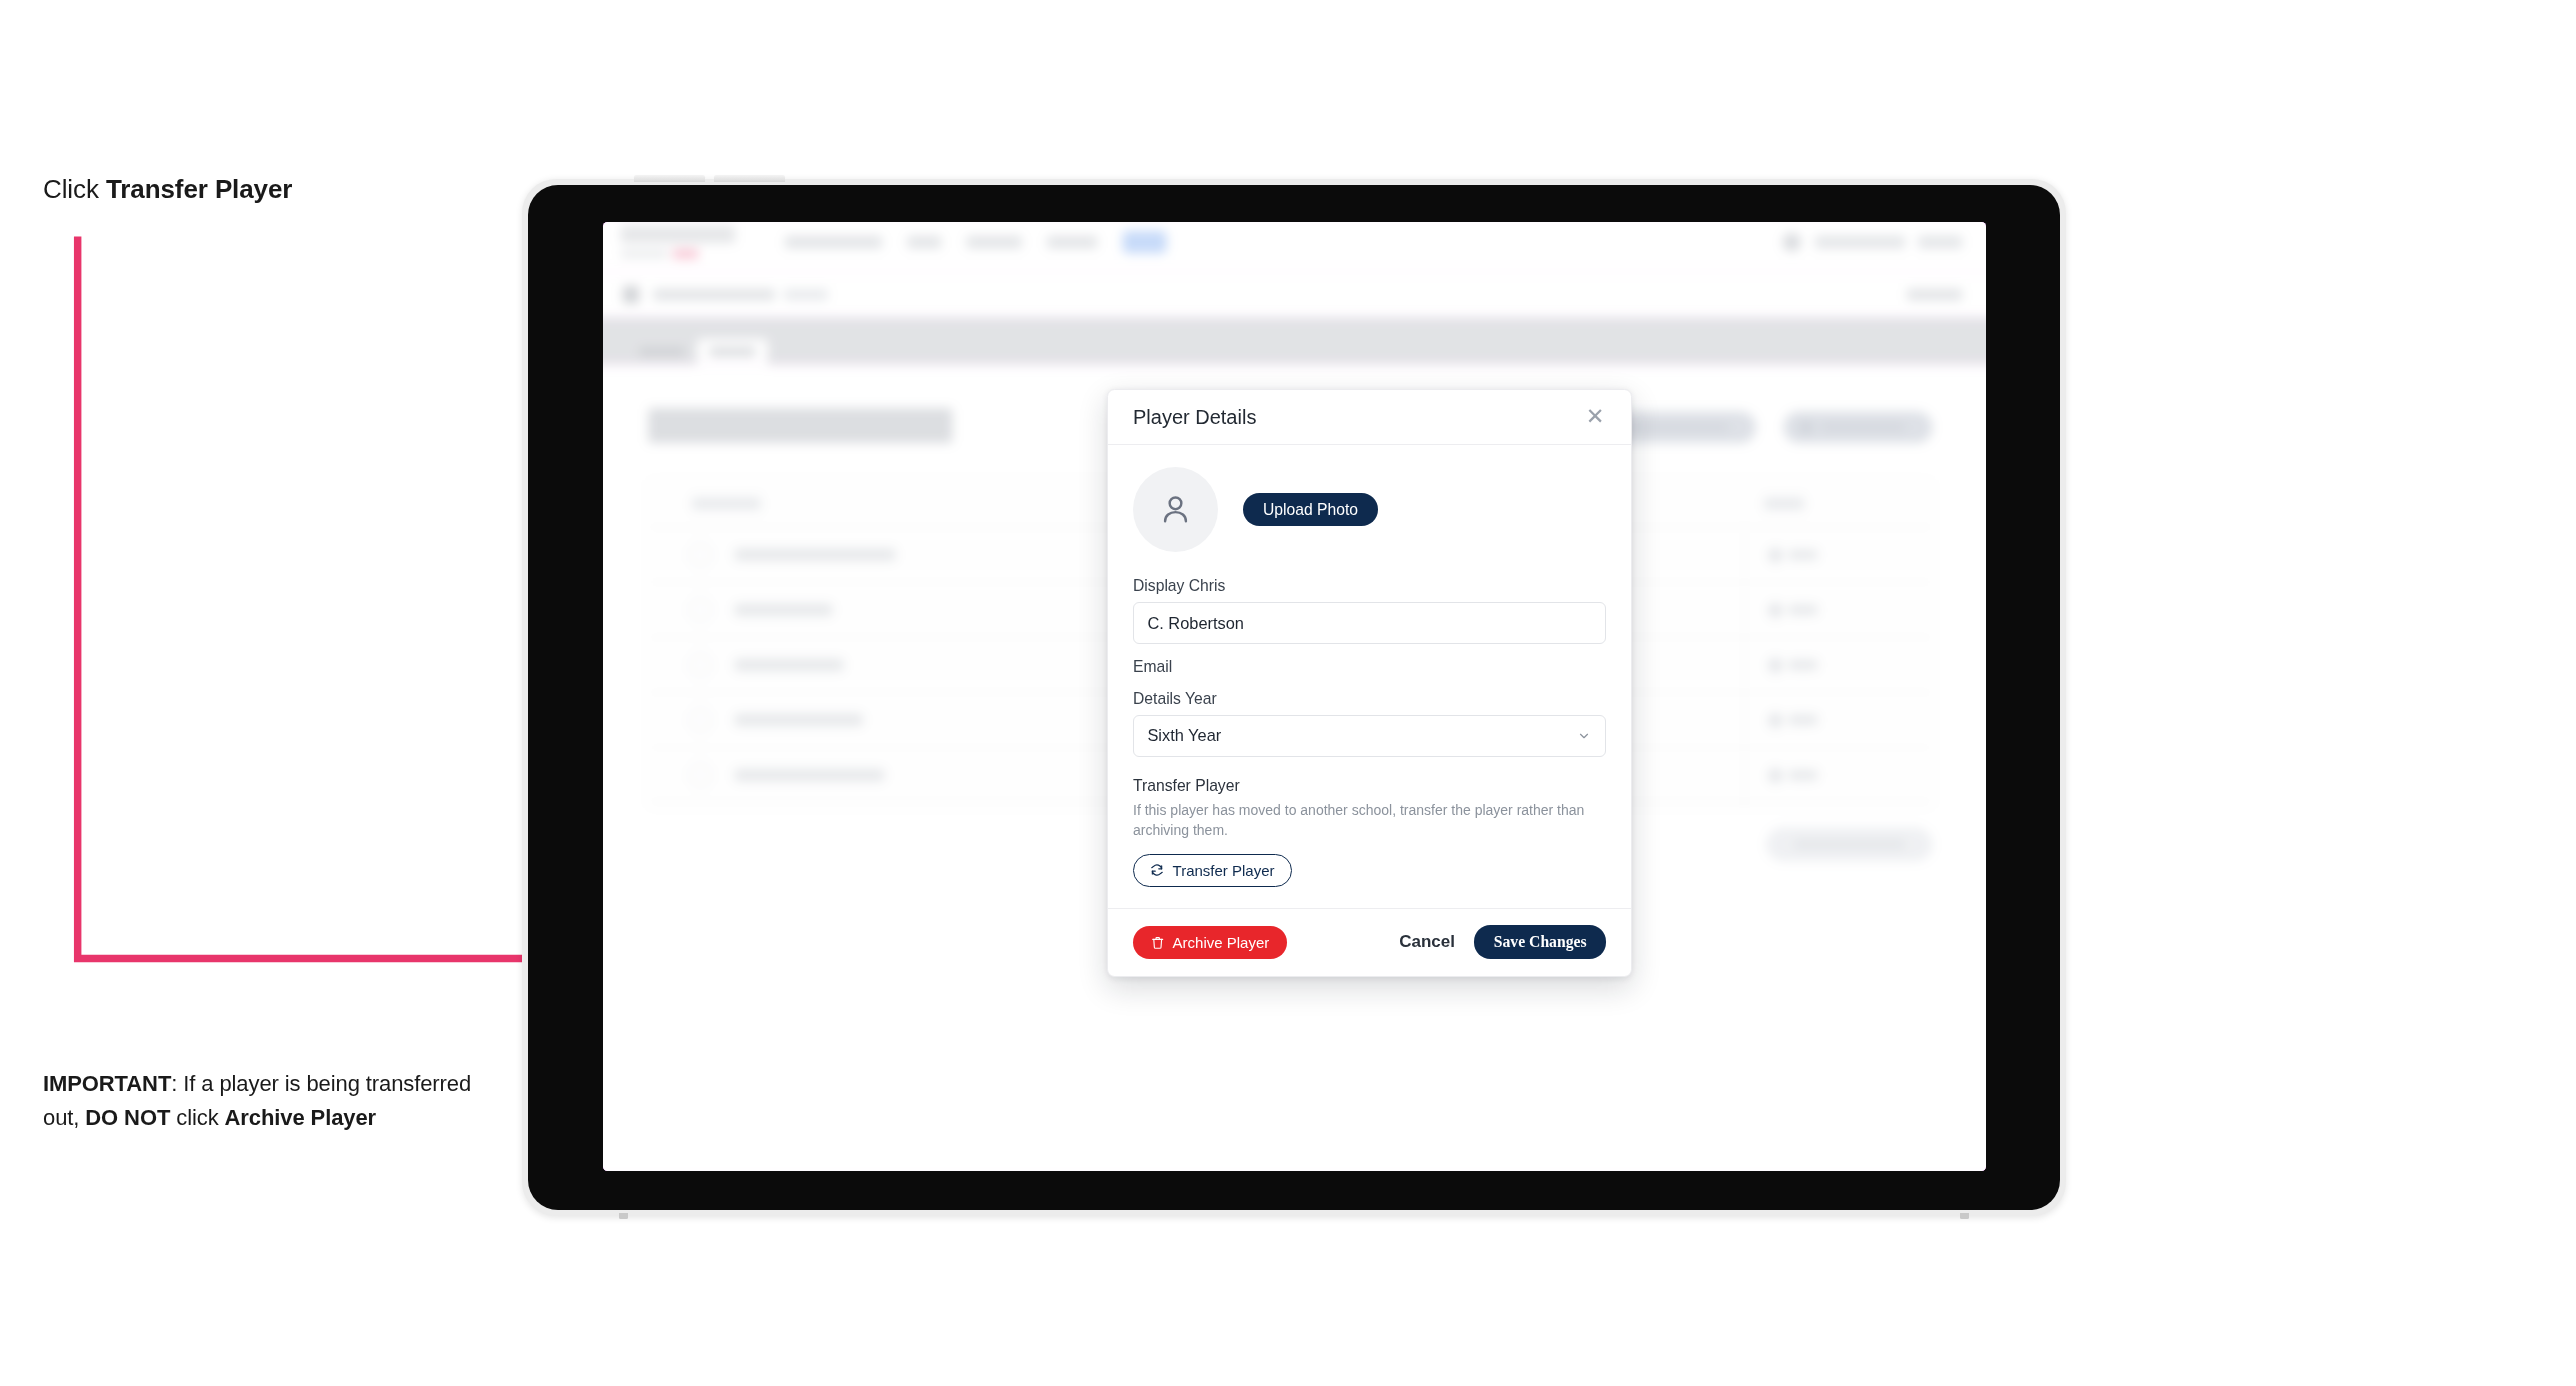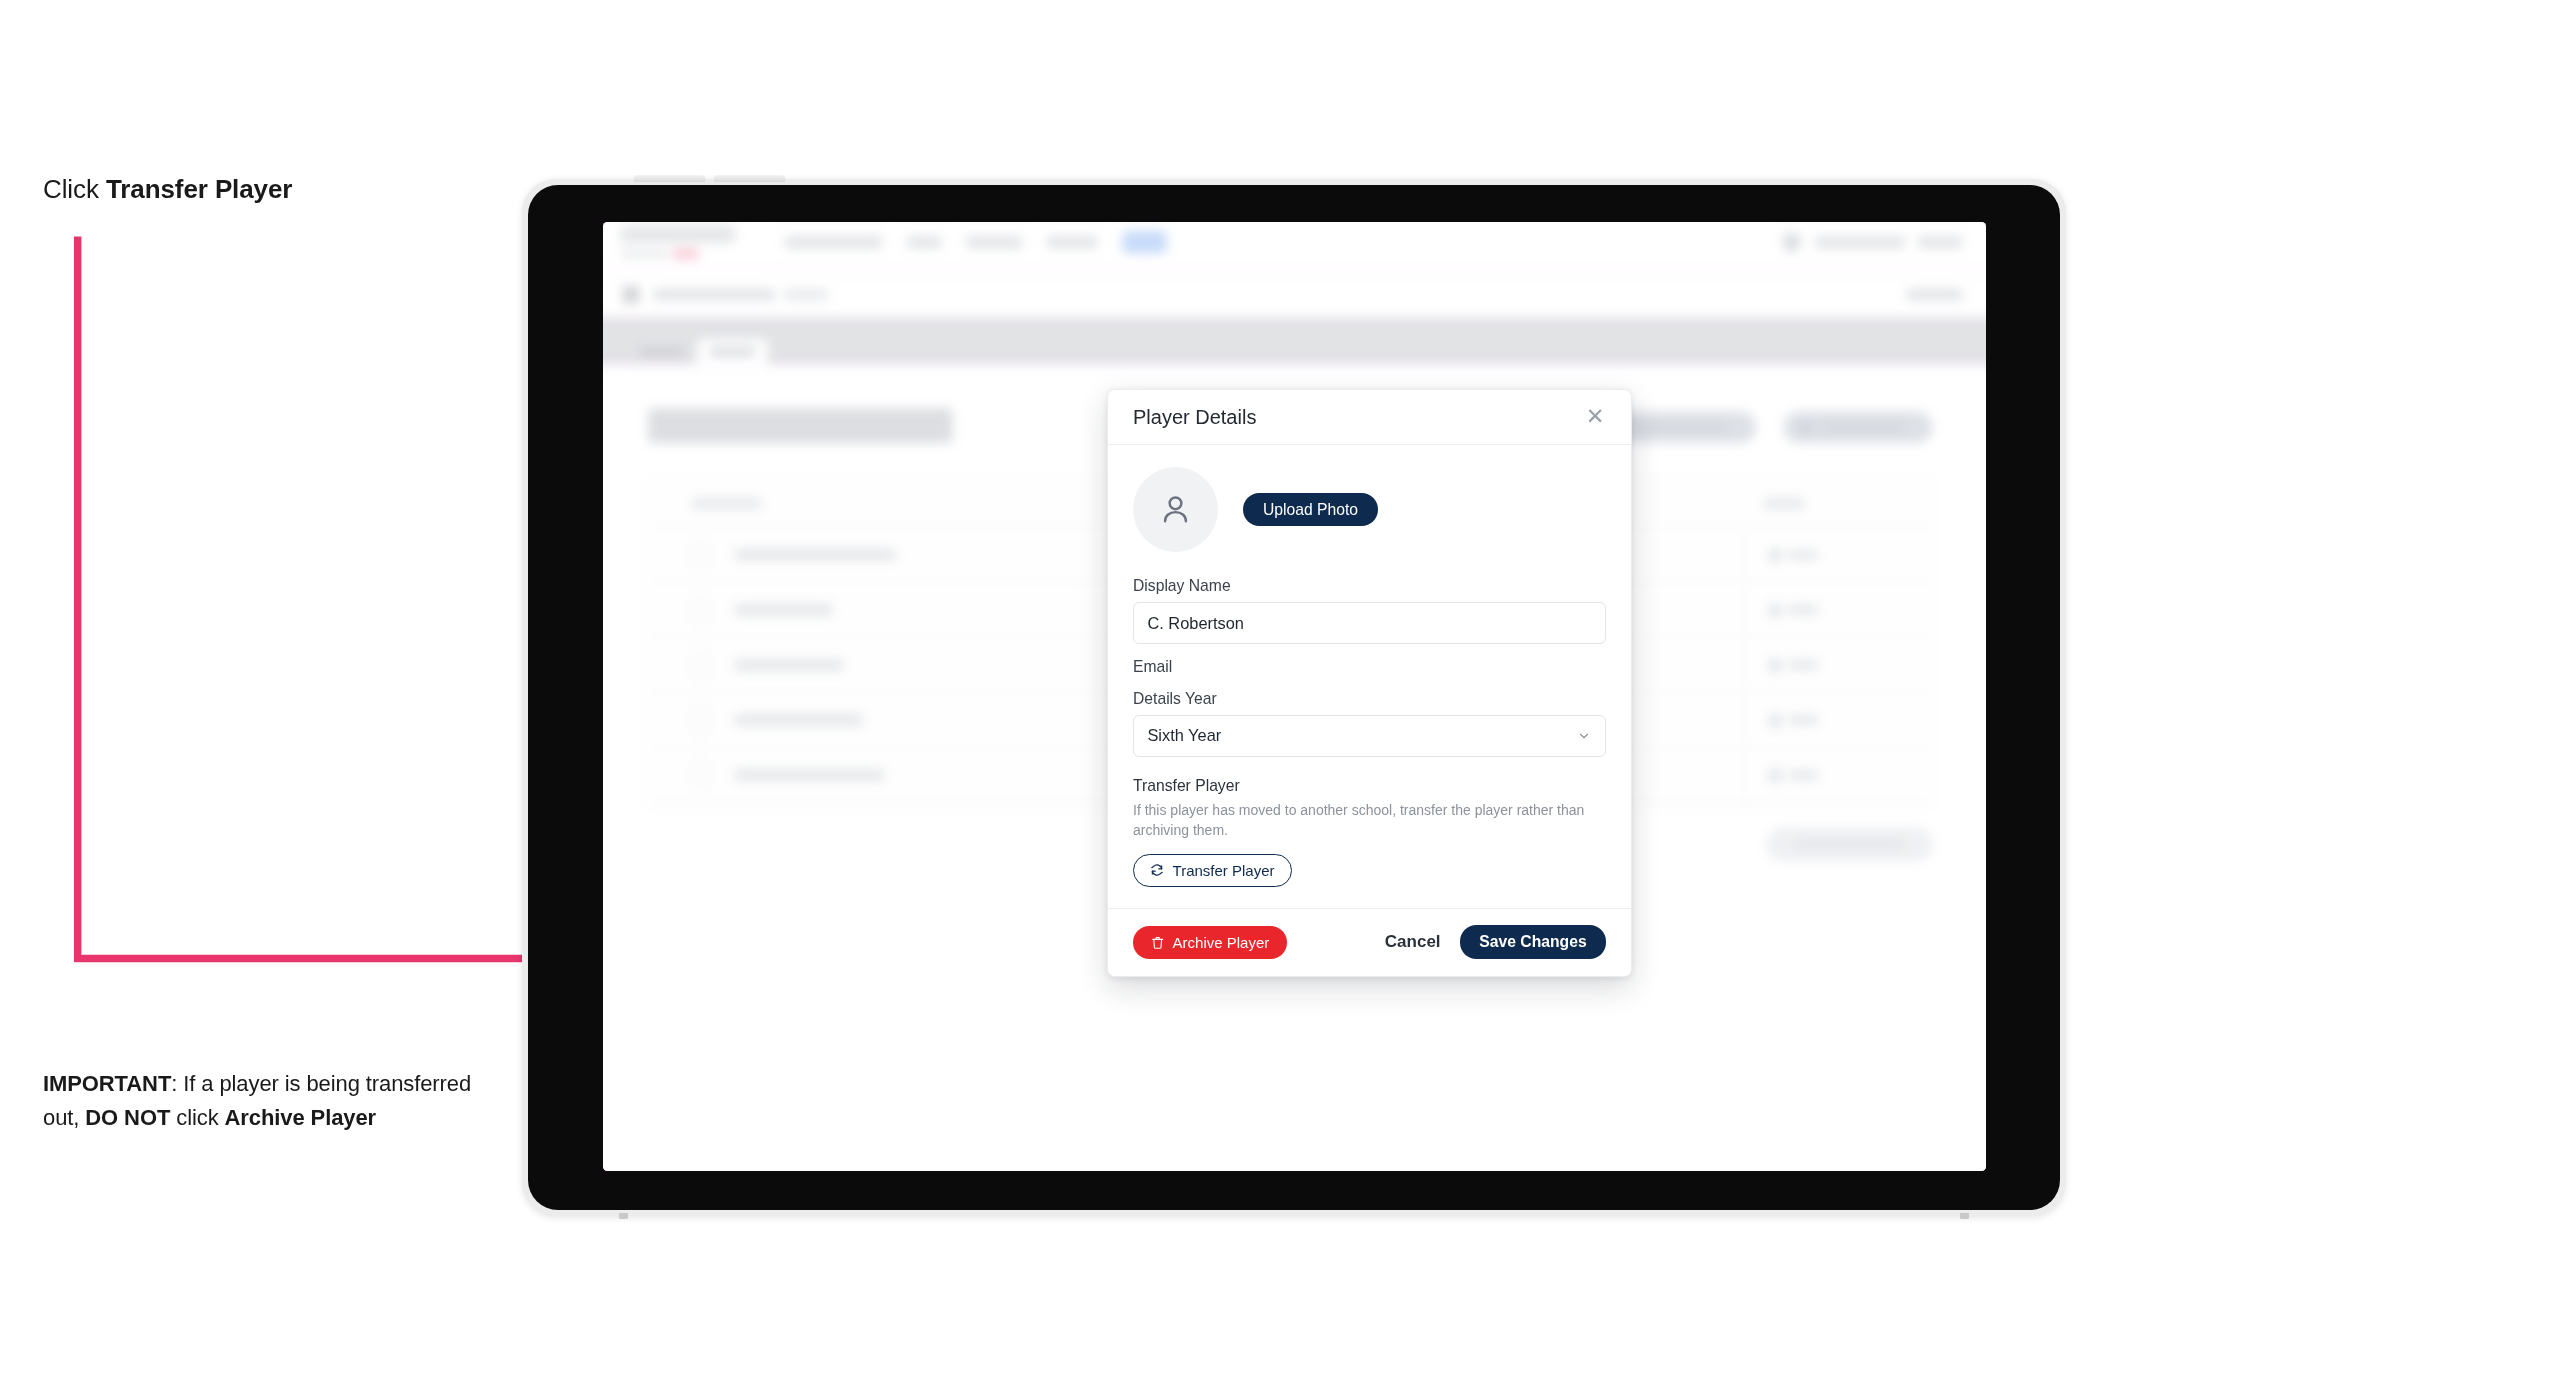--- a/index.html
+++ b/index.html
@@ -261,21 +261,21 @@
   #footer-right { display: flex; align-items: center; gap: 19.4px; }
   #cancel-button {
     background: none; border: none; color: #2a313b;
     font-size: 17px; font-weight: 700; cursor: pointer;
     font-family: "Liberation Sans", sans-serif;
   }
   #save-button {
     background: #0e2a4e; color: #ffffff; border: none; border-radius: 16.4px;
     height: 34px; padding: 0 19.4px;
     font-size: 15.7px; font-weight: 700; cursor: pointer;
-    font-family: Liberation Sans, sans-serif;
+    font-family: Liberation Serif, serif;
   }
 </style>
 </head>
 <body>
 
 <div id="stage">
 
   <svg id="arrow-svg" viewBox="0 0 3453 1858">
     <path d="M 104 322 L 104 1285 L 1330 1285" fill="none" stroke="#E8356B" stroke-width="10" stroke-linecap="square"></path>
     <path d="M 1295 1250 L 1345 1285 L 1295 1320" fill="none" stroke="#E8356B" stroke-width="12" stroke-linecap="round" stroke-linejoin="round"></path>
@@ -420,21 +420,21 @@
               <svg width="39" height="39" viewBox="0 0 24 24" fill="none" stroke="#6b7280" stroke-width="1.5" stroke-linecap="round">
                 <circle cx="12" cy="8.2" r="3.6"></circle>
                 <path d="M5.6 19.2c0-3.5 2.9-5.6 6.4-5.6s6.4 2.1 6.4 5.6"></path>
               </svg>
             </div>
             <button id="upload-photo">Upload Photo</button>
           </div>
 
 
           <div class="field">
-            <label class="field-label">Display Name</label>
+            <label class="field-label">Display Chris</label>
             <input class="field-input" value="C. Robertson" style="">
           </div>
 
           <div class="field">
             <label class="field-label">Email</label>
           </div>
 
           <div class="field">
             <label class="field-label">Details Year</label>
             <div class="field-select-wrap">

